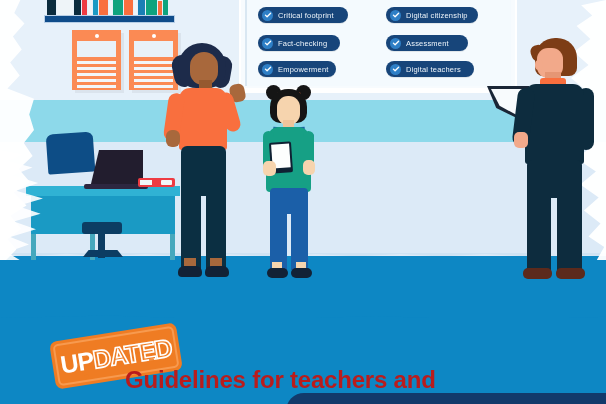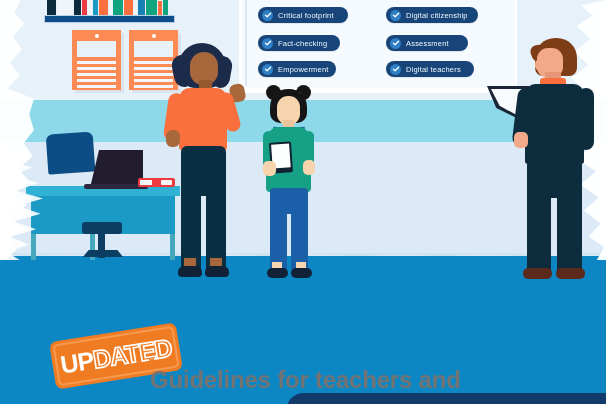--- a/index.html
+++ b/index.html
@@ -128,21 +128,21 @@
   .m-legGap{position:absolute;left:551px;top:198px;width:6px;height:74px;background:#dceaf7;}
   .m-legGap2{position:absolute;left:551px;top:256px;width:6px;height:16px;background:#0d87c4;}
   .m-shoeL{position:absolute;left:523px;top:268px;width:29px;height:11px;background:#5c2a1c;border-radius:5px;}
   .m-shoeR{position:absolute;left:556px;top:268px;width:29px;height:11px;background:#5c2a1c;border-radius:5px;}
 
   
   .band{position:absolute;left:0;top:318px;width:606px;height:86px;background:#0d87c4;}
   .band-wave{position:absolute;left:0;top:310px;width:606px;height:20px;background:#0d87c4;
       clip-path:polygon(0 40%,18% 28%,40% 52%,62% 30%,82% 52%,100% 34%,100% 100%,0 100%);}
   .navy-curve{position:absolute;left:286px;top:393px;width:320px;height:18px;background:#123a6b;border-radius:30px 0 0 0;}
-  .headline{position:absolute;left:150px;top:366px;color:#737373;font-size:24px;font-weight:bold;letter-spacing:-.2px;}
+  .headline{position:absolute;left:125px;top:366px;color:#b91c1c;font-size:24px;font-weight:bold;letter-spacing:-.2px;}
 
   .stamp{position:absolute;left:52px;top:332px;width:128px;height:48px;transform:rotate(-9deg);}
   .stamp .box{position:absolute;inset:0;background:#ef7c23;border-radius:7px;}
   .stamp .ring{position:absolute;left:3px;top:3px;right:3px;bottom:3px;border:2px solid #f79a4f;border-radius:5px;}
   .stamp .label{position:absolute;inset:0;display:flex;align-items:center;justify-content:center;
       font-size:25px;font-weight:bold;letter-spacing:-1px;line-height:1;}
   .stamp .up{color:#ffffff;}
   .stamp .dated{color:transparent;-webkit-text-stroke:1.6px #ffffff;}
   .stamp .speck{position:absolute;background:#ef7c23;opacity:.85;border-radius:1px;}
 </style>

